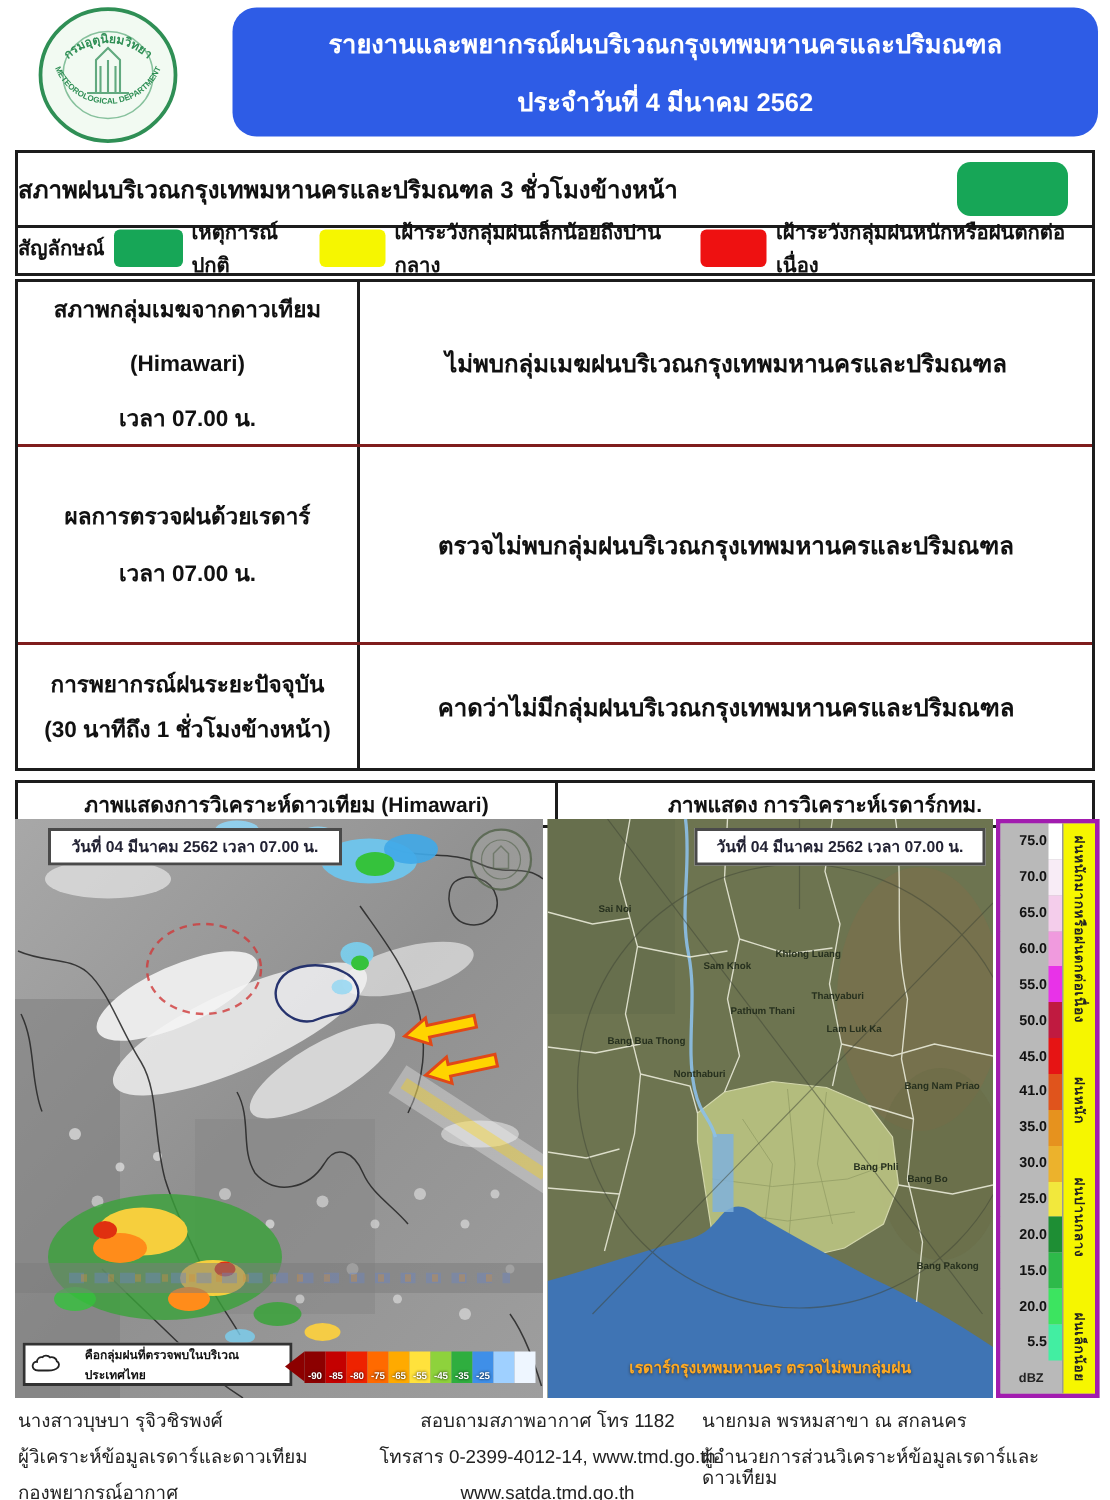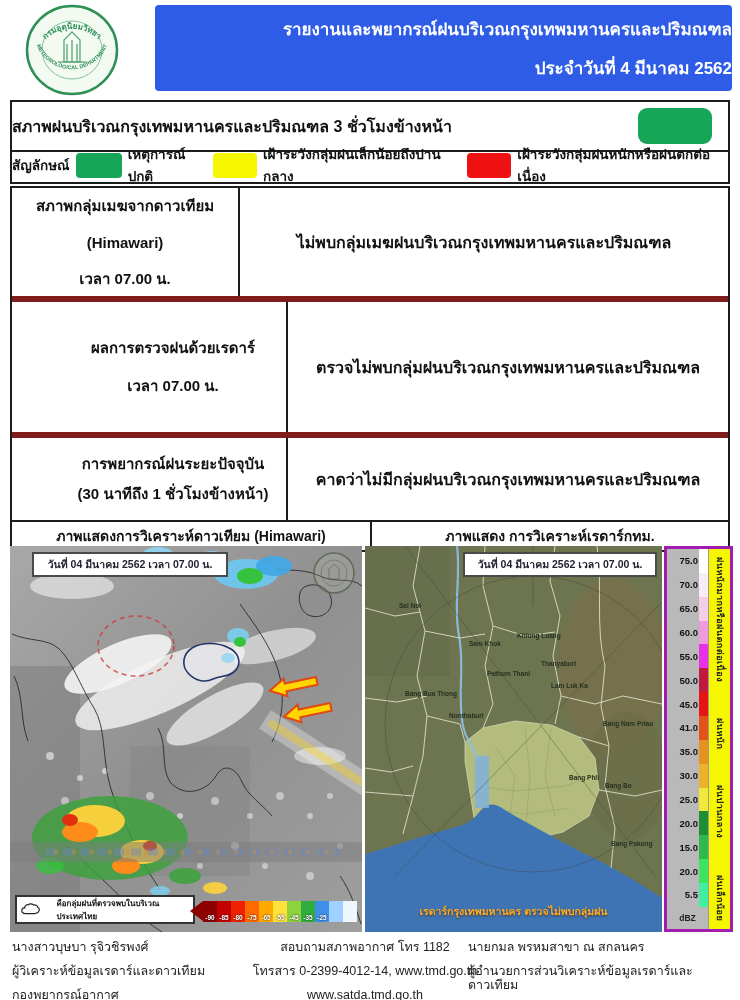--- a/index.html
+++ b/index.html
@@ -1,37 +1,37 @@
 <!DOCTYPE html>
 <html><head>
 <meta charset="utf-8">
 <style>
   html,body{margin:0;padding:0;background:#fff;}
   .page{position:relative;width:740px;height:1000px;background:#ffffff;
         font-family:"Liberation Sans",sans-serif;color:#111;overflow:hidden;}
   .abs{position:absolute;}
 
   
-  .titlebox{left:155px;top:5px;width:577px;height:86px;border-radius:4px;
+  .titlebox{left:155px;top:5px;width:577px;height:86px;border-radius:16px;
     color:#fff;display:flex;flex-direction:column;justify-content:center;gap:12px;
-    text-align:right;font-weight:bold;font-size:17px;}
+    text-align:center;font-weight:bold;font-size:17px;}
   .seal{left:22px;top:4px;width:100px;height:92px;}
 
   
   .statusbox{left:10px;top:100px;width:716px;height:48px;border:2px solid #1c1c1c;
     display:flex;align-items:center;justify-content:flex-start;font-size:16px;font-weight:bold;}
   .badge{position:absolute;right:16px;top:6px;width:74px;height:36px;border-radius:9px;}
   .legendbox{left:10px;top:148px;width:716px;height:34px;border:2px solid #1c1c1c;border-top:none;
     display:flex;align-items:center;padding-left:0;font-size:13.5px;font-weight:bold;gap:3px;}
   .swatch{height:25px;border-radius:4px;display:inline-block;flex:none;margin:0 3px;}
 
   
   .maintable{left:10px;top:186px;width:716px;border:2px solid #1c1c1c;}
   .trow{display:flex;}
-  .trow + .trow{border-top:6px solid #7f1d1d;padding-left:48px;}
+  .trow + .trow{border-top:2px solid #7f1d1d;}
   .tleft{width:226px;border-right:2px solid #1c1c1c;display:flex;flex-direction:column;
     align-items:center;justify-content:center;font-size:15px;font-weight:bold;text-align:center;}
   .tright{flex:1;display:flex;align-items:center;justify-content:center;
     font-size:16px;font-weight:bold;text-align:center;padding:0 10px;}
   .r1{height:108px;} .r1 .tleft{gap:16px;}
   .r2{height:130px;} .r2 .tleft{gap:14px;}
   .r3{height:82px;}  .r3 .tleft{gap:6px;}
 
   
   .capsrow{left:10px;top:520px;width:716px;height:28px;border:2px solid #1c1c1c;display:flex;}

